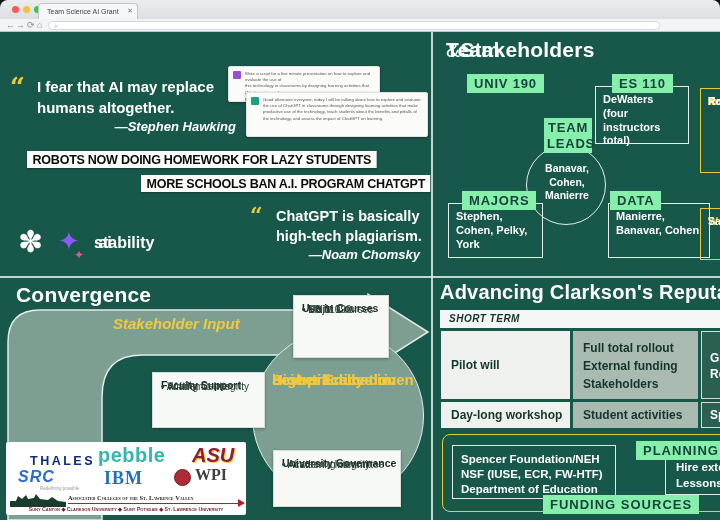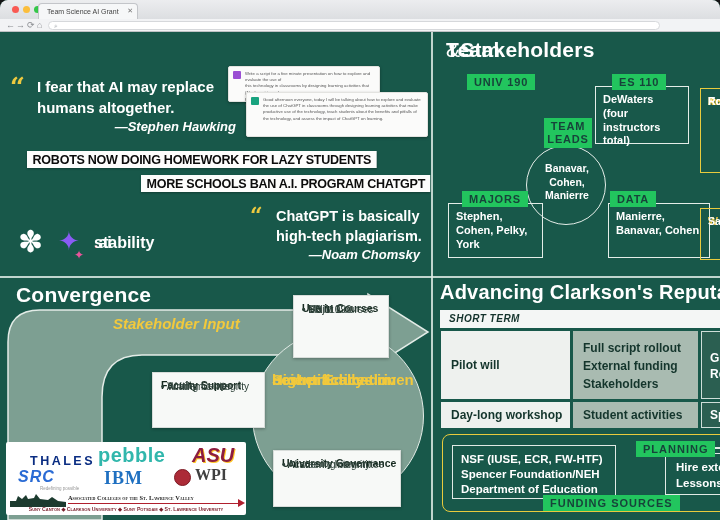--- a/index.html
+++ b/index.html
@@ -29,21 +29,21 @@
   .wq-attr { color:#fff; font-weight:700; font-style:italic; font-size:13px; text-align:right; }
 
   
   .chatcard { background:#fbfbfa; border:1px solid #e3e3e0; border-radius:2px; box-shadow:0 1px 3px rgba(0,0,0,.35); }
   .chat-avatar { left:4px; top:4px; width:8px; height:8px; border-radius:1px; }
   .chat-text { left:16px; top:4px; right:4px; font-size:4.3px; line-height:1.45; color:#555; }
 
   .headline { background:#fdfdfc; color:#0c0c0c; font-weight:800; font-size:13.5px; letter-spacing:-.3px; padding:1px 6px; white-space:nowrap; transform:scaleX(.93); transform-origin:left; box-shadow:0 1px 2px rgba(0,0,0,.3); }
 
   
-  .tag { background:#22c55e; color:#17433a; font-size:11px; font-weight:800; letter-spacing:.8px; padding:2px 7px; white-space:nowrap; z-index:3; }
+  .tag { background:#86efac; color:#17433a; font-size:13px; font-weight:800; letter-spacing:.8px; padding:2px 7px; white-space:nowrap; z-index:3; }
   .tbox { border:1.4px solid #e4ede8; color:#fff; font-size:11px; font-weight:600; line-height:1.25; padding:6px 7px; z-index:2; }
   .goldbox { border:1.4px solid #e8cb3d; padding:6px 7px; font-size:10.5px; line-height:1.15; z-index:2; }
   .gold-t { color:#f0c83a; font-weight:800; position:static; display:block; }
   .white-t { color:#fff; font-weight:600; position:static; display:block; }
 
   
   .panelbox { background:#f7f9f7; border:1px solid #d8ddda; box-shadow:0 1px 3px rgba(0,0,0,.3); padding:6px 8px; z-index:4; }
   .panel-title { position:static; display:block; color:#15291f; font-weight:800; font-size:10.5px; margin-bottom:2px; white-space:nowrap; }
   .panel-item { position:static; display:block; color:#2c4038; font-size:10px; line-height:1.5; white-space:nowrap; }
   #big-circle { left:252px; top:298px; width:172px; height:172px; border-radius:50%; background:#7d9f92; border:1.6px solid #e3ece7; z-index:1; }
@@ -210,43 +210,43 @@
     <div class="sect-title" style="left:440px; top:249px; font-size:20px; width:280px; overflow:hidden;">Advancing Clarkson's Reputation</div>
 
     <div style="left:440px; top:278px; width:290px; height:18px; background:#f4f6f5;">
       <span style="position:absolute; left:9px; top:3px; color:#14332c; font-size:10px; font-weight:800; font-style:italic; letter-spacing:.5px;">SHORT TERM</span>
     </div>
 
     <div class="cell c-light" style="left:441px; top:299px; width:129px; height:68px;">
       <span style="position:absolute; left:10px; top:27px;">Pilot will</span>
     </div>
     <div class="cell c-sage" style="left:573px; top:299px; width:125px; height:68px; padding:8px 10px; line-height:1.5;">
-      <span style="position:static;display:block;">Full script rollout</span>
+      <span style="position:static;display:block;">Full total rollout</span>
       <span style="position:static;display:block;">External funding</span>
       <span style="position:static;display:block;">Stakeholders</span>
     </div>
     <div class="cell c-dark" style="left:701px; top:299px; width:40px; height:68px; padding:18px 8px; line-height:1.35;">
       <span style="position:static;display:block;">Gu</span>
       <span style="position:static;display:block;">Re</span>
     </div>
 
     <div class="cell c-light" style="left:441px; top:370px; width:129px; height:26px;">
       <span style="position:absolute; left:10px; top:6px; white-space:nowrap;">Day-long workshop</span>
     </div>
     <div class="cell c-sage" style="left:573px; top:370px; width:125px; height:26px;">
       <span style="position:absolute; left:10px; top:6px; white-space:nowrap;">Student activities</span>
     </div>
     <div class="cell c-dark" style="left:701px; top:370px; width:40px; height:26px; padding:5px 8px;">
       <span style="position:static;">Sp</span>
     </div>
 
     <div style="left:442px; top:402px; width:300px; height:78px; border:1.6px solid #e8cb3d; border-radius:8px;"></div>
     <div class="wbox" style="left:452px; top:413px; width:164px; height:54px; padding:6px 8px; font-size:11.5px; line-height:1.3;">
+      <span style="position:static;display:block;">Spencer Foundation/NEH</span>
       <span style="position:static;display:block;">NSF (IUSE, ECR, FW-HTF)</span>
-      <span style="position:static;display:block;">Spencer Foundation/NEH</span>
       <span style="position:static;display:block;">Department of Education</span>
     </div>
     <div class="tag" style="left:543px; top:463px; letter-spacing:1px;">FUNDING SOURCES</div>
 
     <div class="tag" style="left:636px; top:409px; letter-spacing:1px;">PLANNING</div>
     <div style="left:712px; top:415px; width:8px; height:1.5px; background:#e4ede8;"></div>
     <div class="wbox" style="left:665px; top:421px; width:80px; height:42px; padding:6px 10px; font-size:11.5px; line-height:1.35;">
       <span style="position:static;display:block;">Hire exte</span>
       <span style="position:static;display:block;">Lessons</span>
     </div>

